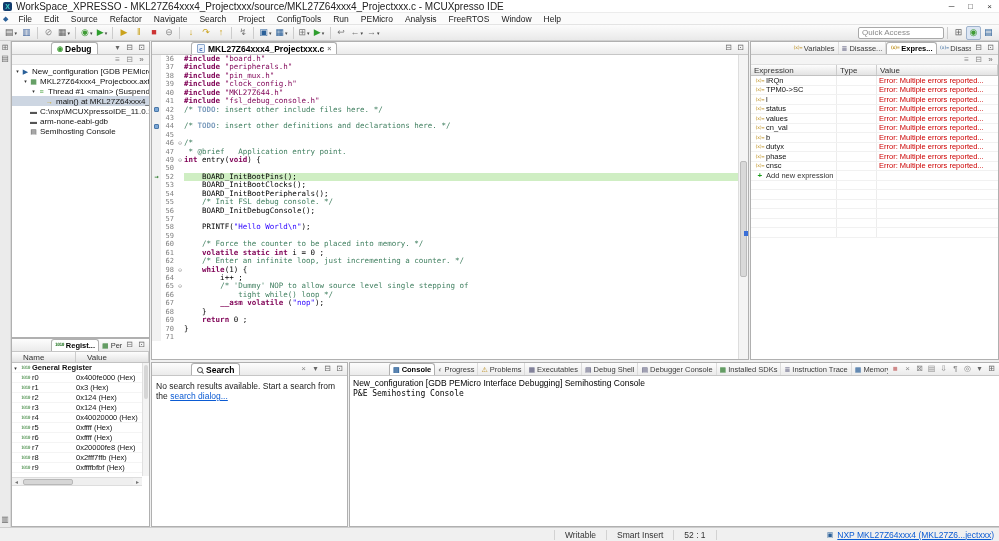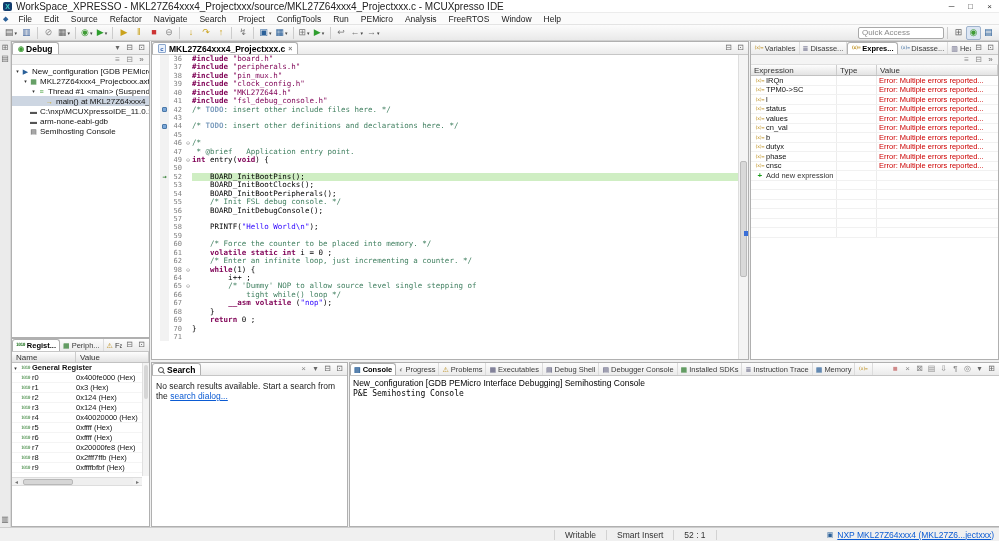--- a/index.html
+++ b/index.html
@@ -35,21 +35,21 @@
 
   
   .leftrail{left:0;top:41px;width:11px;height:486px;background:#ebebeb;border-right:1px solid #d8d8d8;
     display:flex;flex-direction:column;align-items:center;padding:3px 0;}
   .rail-stack{display:flex;flex-direction:column;gap:3px;align-items:center;}
   .rail-bottom{margin-top:auto;}
   .mini-ic{font-size:8px;line-height:1;display:inline-flex;align-items:center;justify-content:center;min-width:9px;}
 
   
   .panel{background:#fff;border:1px solid #b0b0b0;overflow:hidden;}
-  .tabrow{height:13px;display:flex;align-items:stretch;background:linear-gradient(#fdfdfd,#ebebeb);border-bottom:1px solid #c6c6c6;}
+  .tabrow{height:13px;display:flex;align-items:stretch;background:linear-gradient(#fdfdfd,#ebebeb);border-bottom:1px solid #c6c6c6;padding-left:39px;}
   .tabs{display:flex;flex:1;overflow:hidden;}
   .tab{display:flex;align-items:center;padding:0 5px;font-size:8.5px;color:#3a3a3a;border-right:1px solid #dcdcdc;white-space:nowrap;}
   .tab.active{background:#fff;font-weight:bold;color:#000;border:1px solid #b0b0b0;border-bottom:none;border-top-left-radius:3px;border-top-right-radius:3px;}
   .compact .tab{font-size:7.5px;padding:0 3px;}
   .tab-ic{margin-right:2px;font-size:7px;line-height:1;}
   .tab-ic.mono{font-family:"DejaVu Sans Mono",monospace;font-size:4.5px;letter-spacing:-0.5px;}
   .tab-x{margin-left:3px;font-size:7px;color:#777;}
   .panel-icons{margin-left:auto;display:flex;align-items:center;gap:3px;padding:0 3px;flex:none;}
   .viewbar{height:10px;display:flex;justify-content:flex-end;align-items:center;background:#f4f4f4;border-bottom:1px solid #e0e0e0;}
 
@@ -58,41 +58,41 @@
   .tree{padding-top:1px;}
   .tree-row{height:10px;display:flex;align-items:center;white-space:nowrap;overflow:hidden;font-size:8px;}
   .tree-row.sel{background:#cdd6e2;}
   .twisty{width:7px;font-size:5px;color:#333;text-align:center;flex:none;}
   .tree-ic{width:9px;font-size:7px;text-align:center;flex:none;line-height:1;}
   .tree-lb{padding-left:2px;}
 
   
   #registers-panel{left:11px;top:338px;width:139px;height:189px;}
   .grid-h{display:flex;height:11px;background:linear-gradient(#fdfdfd,#e3e3e3);border-bottom:1px solid #c2c2c2;font-size:8px;color:#333;align-items:center;}
-  .grid-h span{padding:0 4px;border-right:1px solid #cccccc;height:100%;display:flex;align-items:center;}
+  .grid-h span{padding:0 11px;border-right:1px solid #cccccc;height:100%;display:flex;align-items:center;}
   .rh-name{width:64px;flex:none;}
   .rh-val{flex:1;}
   .rrow{display:flex;height:10px;align-items:center;font-size:7.5px;border-bottom:1px solid #f4f4f4;white-space:nowrap;overflow:hidden;}
   .reg-ic{width:13px;flex:none;font-family:"DejaVu Sans Mono",monospace;font-size:4.5px;color:#2a7a2a;text-align:center;letter-spacing:-0.5px;}
   .reg-name{width:44px;flex:none;overflow:hidden;}
   .reg-group .reg-name{font-weight:bold;width:auto;}
   .reg-val{flex:1;overflow:hidden;}
   .hscroll{position:absolute;left:0;bottom:40px;width:130px;height:9px;display:flex;align-items:center;background:#f2f2f2;border-top:1px solid #ddd;border-bottom:1px solid #ddd;}
   .hs-arrow{width:9px;font-size:6px;color:#777;text-align:center;flex:none;}
   .hs-track{flex:1;height:100%;position:relative;background:#efefef;}
   .hs-thumb{position:absolute;left:2px;top:1px;width:45%;height:6px;background:#d6d6d6;border:1px solid #b8b8b8;border-radius:2px;}
   .vscroll-min{position:absolute;right:0;top:24px;bottom:50px;width:7px;background:#f3f3f3;border-left:1px solid #e0e0e0;}
   .vs-thumb{position:absolute;top:2px;left:1px;width:4px;height:34px;background:#d6d6d6;border-radius:2px;}
 
   
   #editor-panel{left:151px;top:41px;width:598px;height:319px;}
   .cfile-ic{width:8px;height:9px;margin-right:3px;background:#eaf1fb;border:1px solid #8aa6cc;color:#2a5db0;
     font-size:6px;display:flex;align-items:center;justify-content:center;border-radius:1px;line-height:1;}
   .code{position:absolute;left:0;top:13px;right:10px;bottom:0;overflow:hidden;background:#fff;
-    font-family:"DejaVu Sans Mono",monospace;font-size:7.5px;line-height:8.43px;margin-left:8px;}
+    font-family:"DejaVu Sans Mono",monospace;font-size:7.5px;line-height:8.43px;}
   .code-line{display:flex;height:8.43px;align-items:center;}
   .ann{width:9px;flex:none;height:100%;background:#f2f2f2;display:flex;align-items:center;justify-content:center;position:relative;}
   .lnum{width:15px;flex:none;text-align:right;color:#808080;padding-right:2px;font-size:7px;background:#fff;}
   .fold{width:8px;flex:none;color:#8a8a8a;font-size:6px;text-align:center;}
   .ltext{flex:1;white-space:pre;height:100%;display:flex;align-items:center;}
   .code-line.hl .ltext,.code-line.hl .fold{background:#cfeec3;}
   .ip-arrow{color:#2f7d2f;font-size:7px;font-weight:bold;}
   .task-mark{width:5px;height:5px;background:#7ba7d7;border:1px solid #4a78a8;border-radius:1px;display:block;}
   .tk-pp{color:#7f0055;font-weight:bold;}
   .tk-inc{color:#7f0055;}

